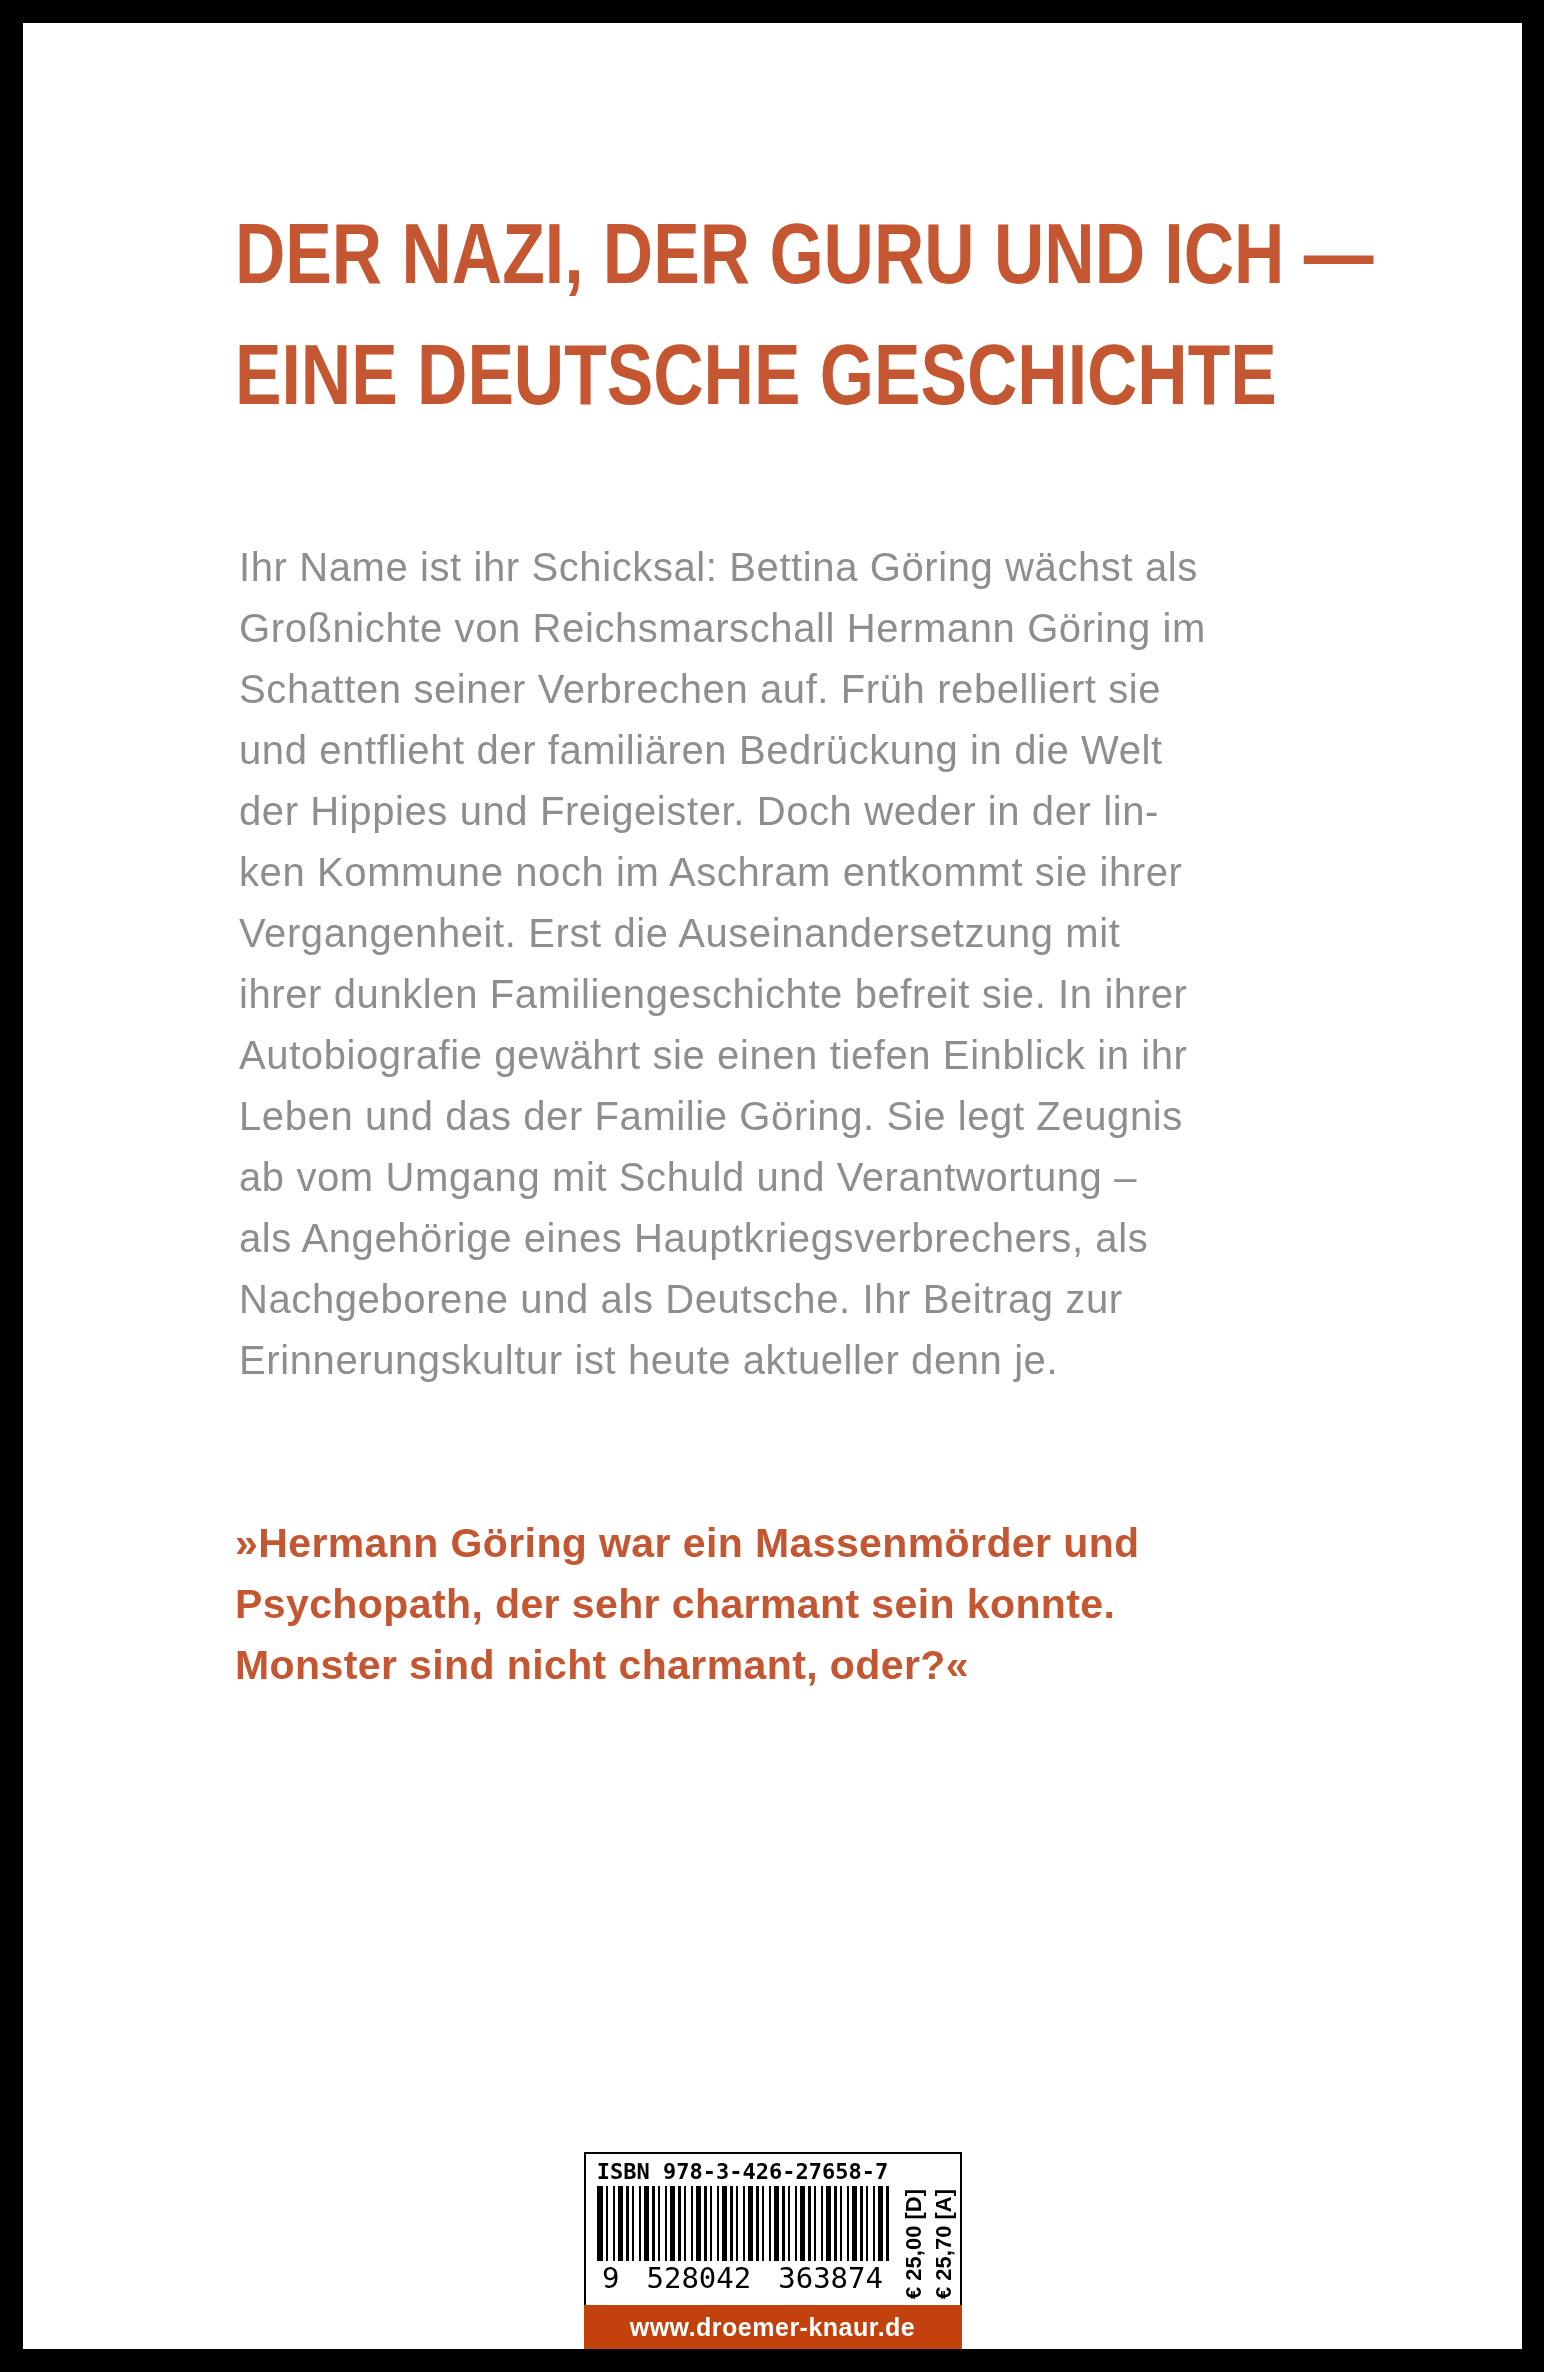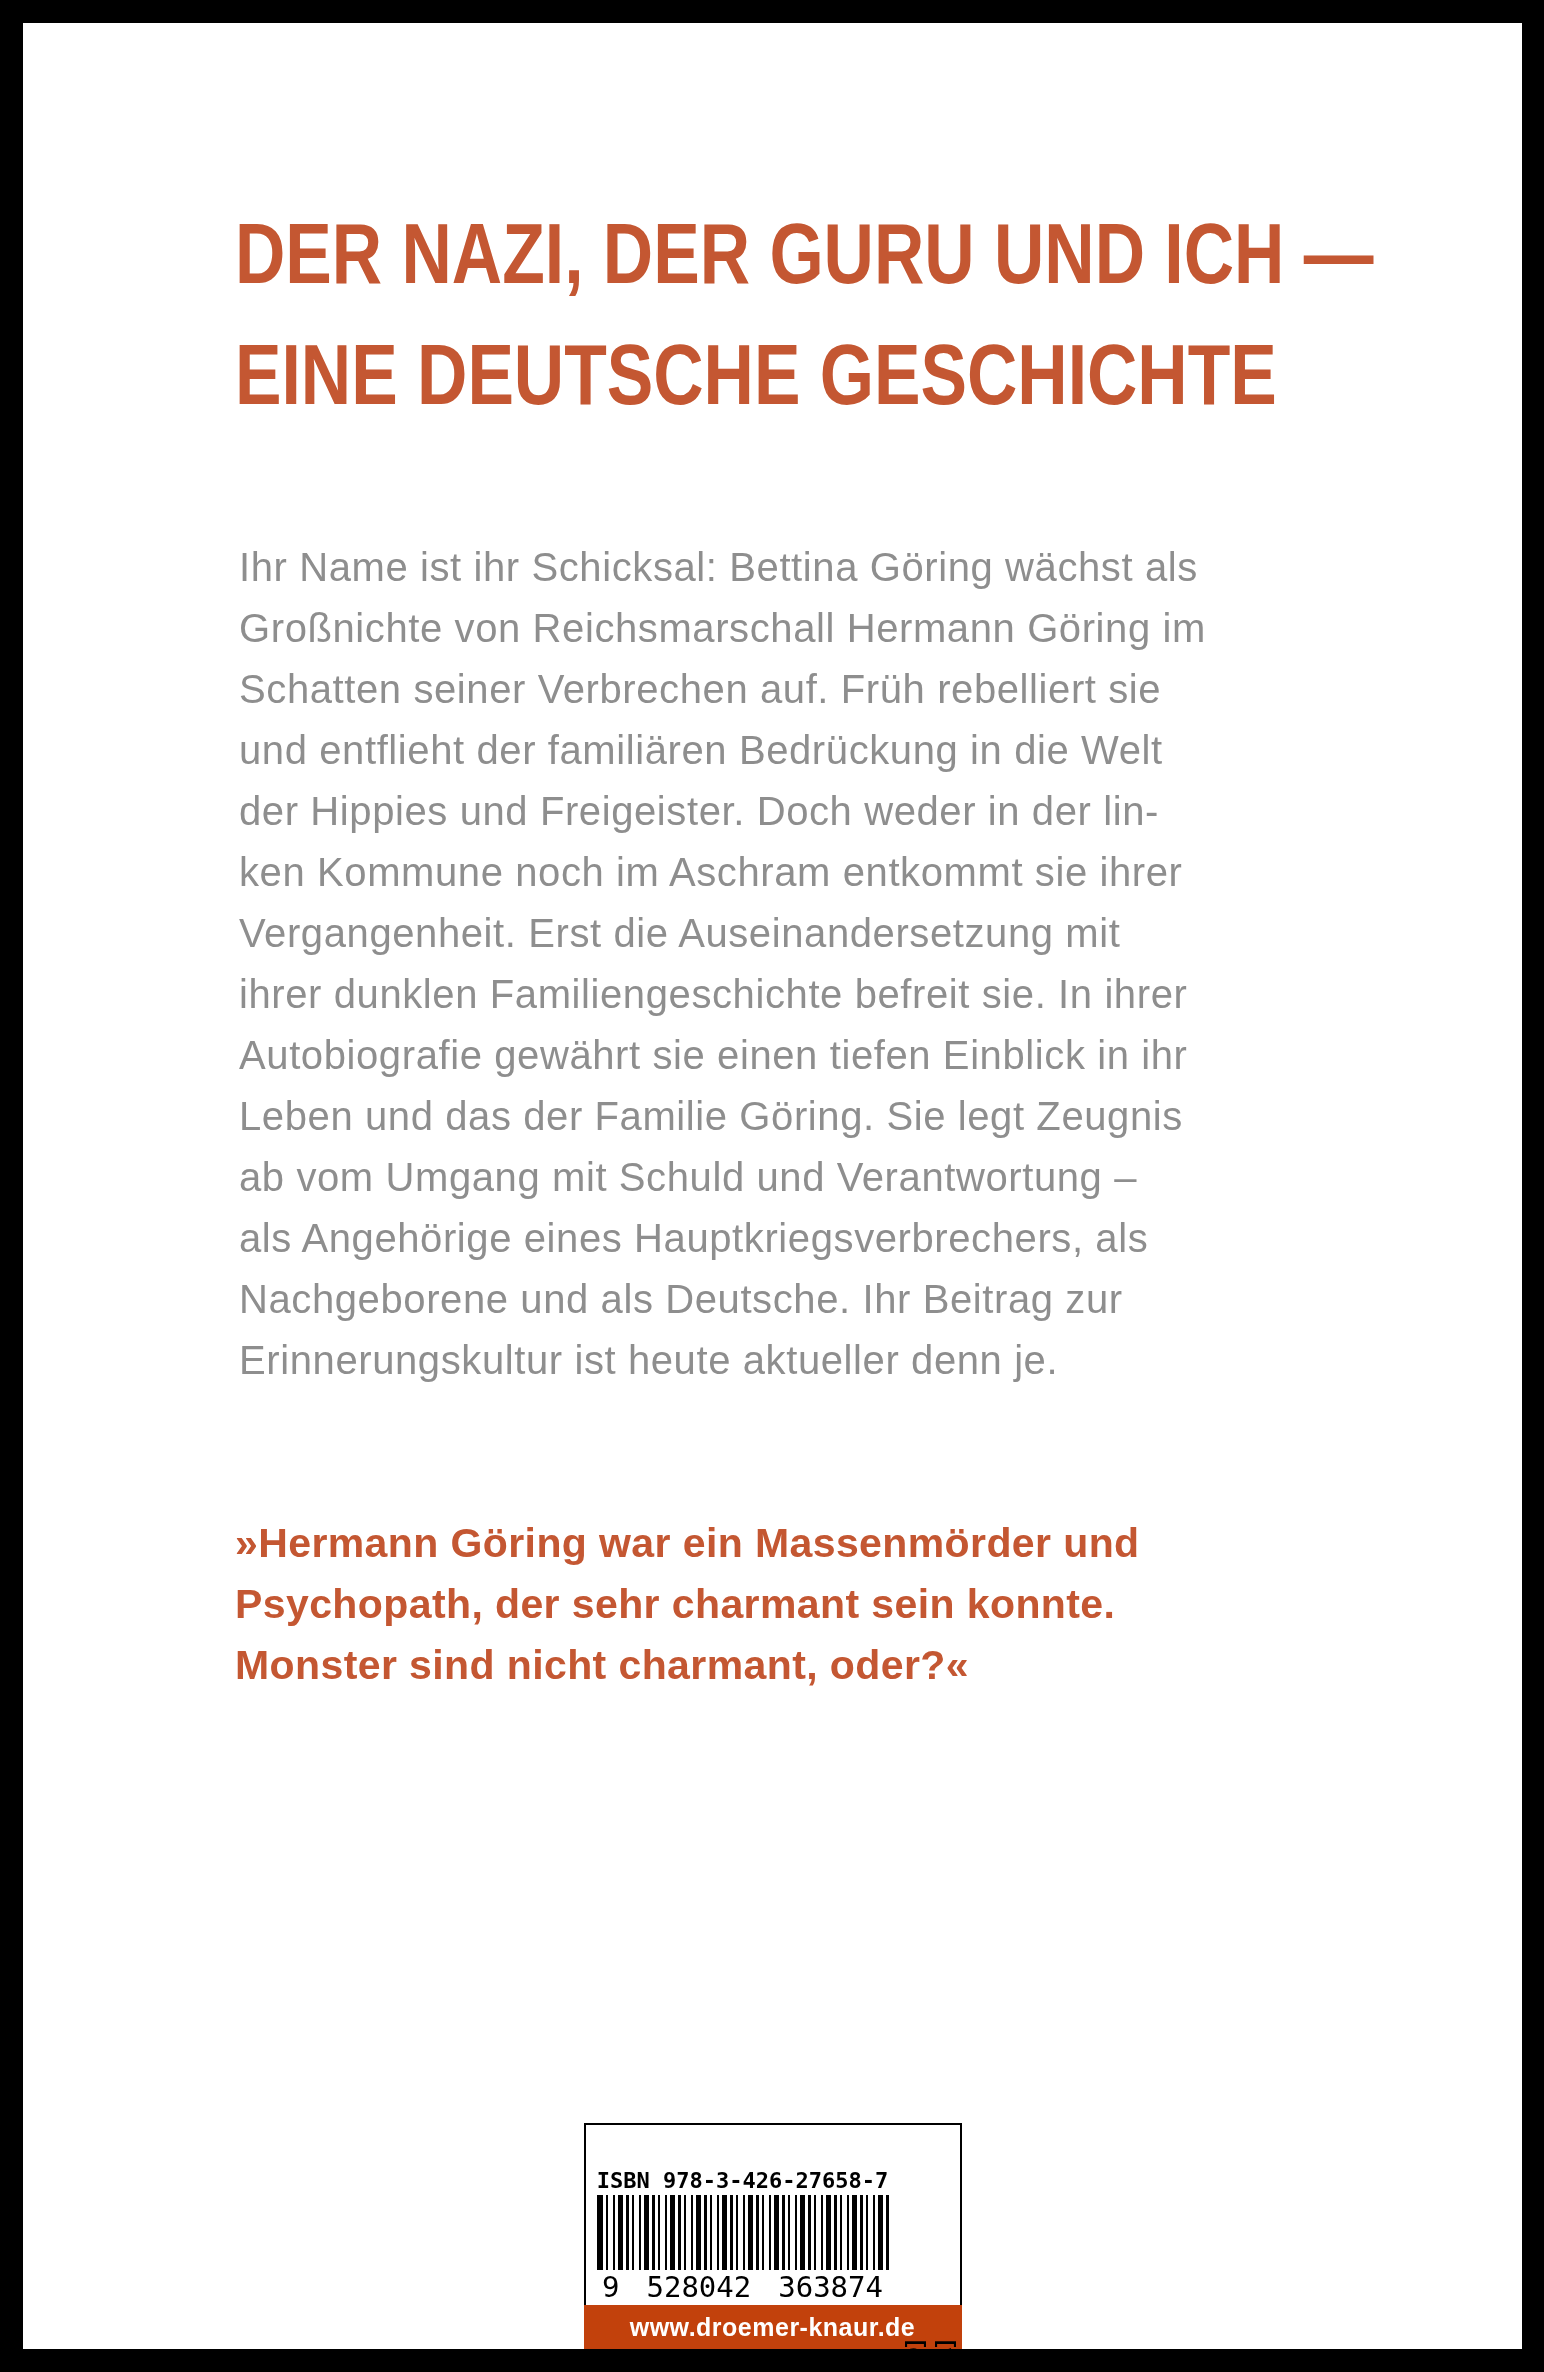--- a/index.html
+++ b/index.html
@@ -77,22 +77,21 @@
     position:absolute;
     left:50%;bottom:0;
     transform:translateX(-50%);
     width:378px;
   }
   .bc-main{
     display:flex;
     background:#fff;
     border:2.9px solid #000;
     border-bottom:none;
-    height:182px;
-    align-items:flex-end;
+    height:153px;
   }
   .bc-left{
     flex:1;
     display:flex;
     flex-direction:column;
     align-items:center;
     padding-top:2.9px;
     min-width:0;
   }
   .isbn{

